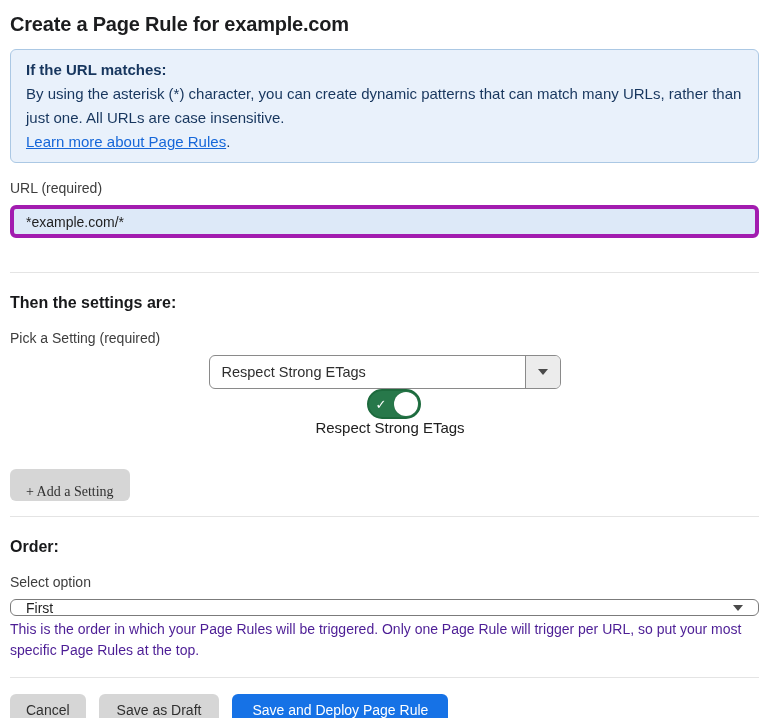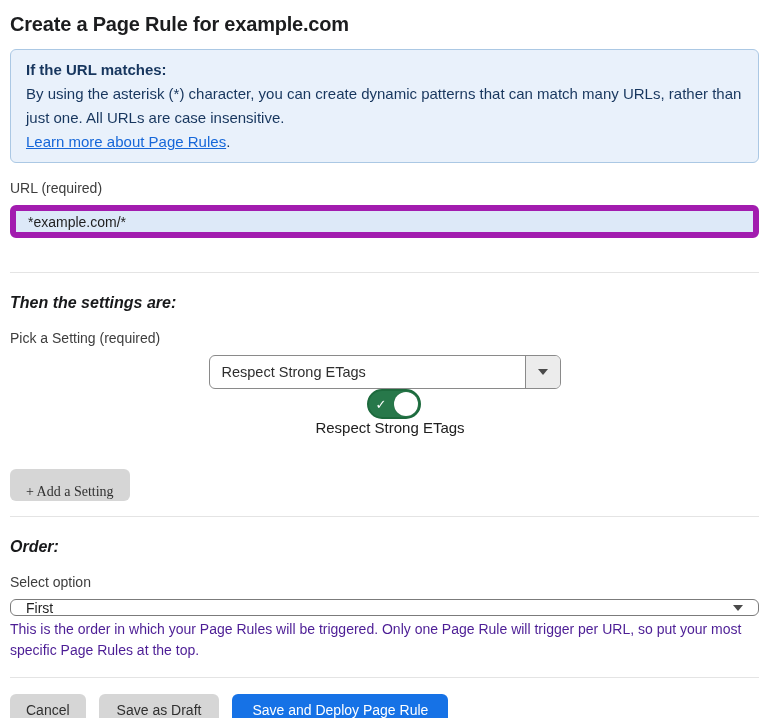--- a/index.html
+++ b/index.html
@@ -33,39 +33,39 @@
 
   .field-label {
     display: block; margin-top: 17px;
     font-size: 14px; color: #3d3d3d; line-height: 17px;
   }
 
   .url-input {
     display: block; margin-top: 8px;
     width: 749px; height: 33px;
     background: #dde9f8;
-    border: 6px solid #a21caf;
+    border: 4px solid #a21caf;
     border-radius: 6px;
     padding: 0 12px;
     font-size: 14px; color: #1f1f1f;
     font-family: inherit;
     outline: none;
   }
 
   hr.divider {
     border: none; border-top: 1px solid #e4e4e4;
     height: 0;
   }
   hr.d1 { margin-top: 34px; }
   hr.d2 { margin-top: 15px; }
   hr.d3 { margin-top: 16px; }
 
   h2.section-heading {
     font-size: 16px; font-weight: 700; color: #18191b;
-    line-height: 20px; margin-top: 20px; font-style: italic;
+    line-height: 20px; margin-top: 20px;
   }
 
   .setting-row {
     margin-top: 8px;
     display: flex; align-items: center; flex-direction: column;
   }
 
   .select-box {
     width: 352px; height: 34px;
     background: #ffffff;

